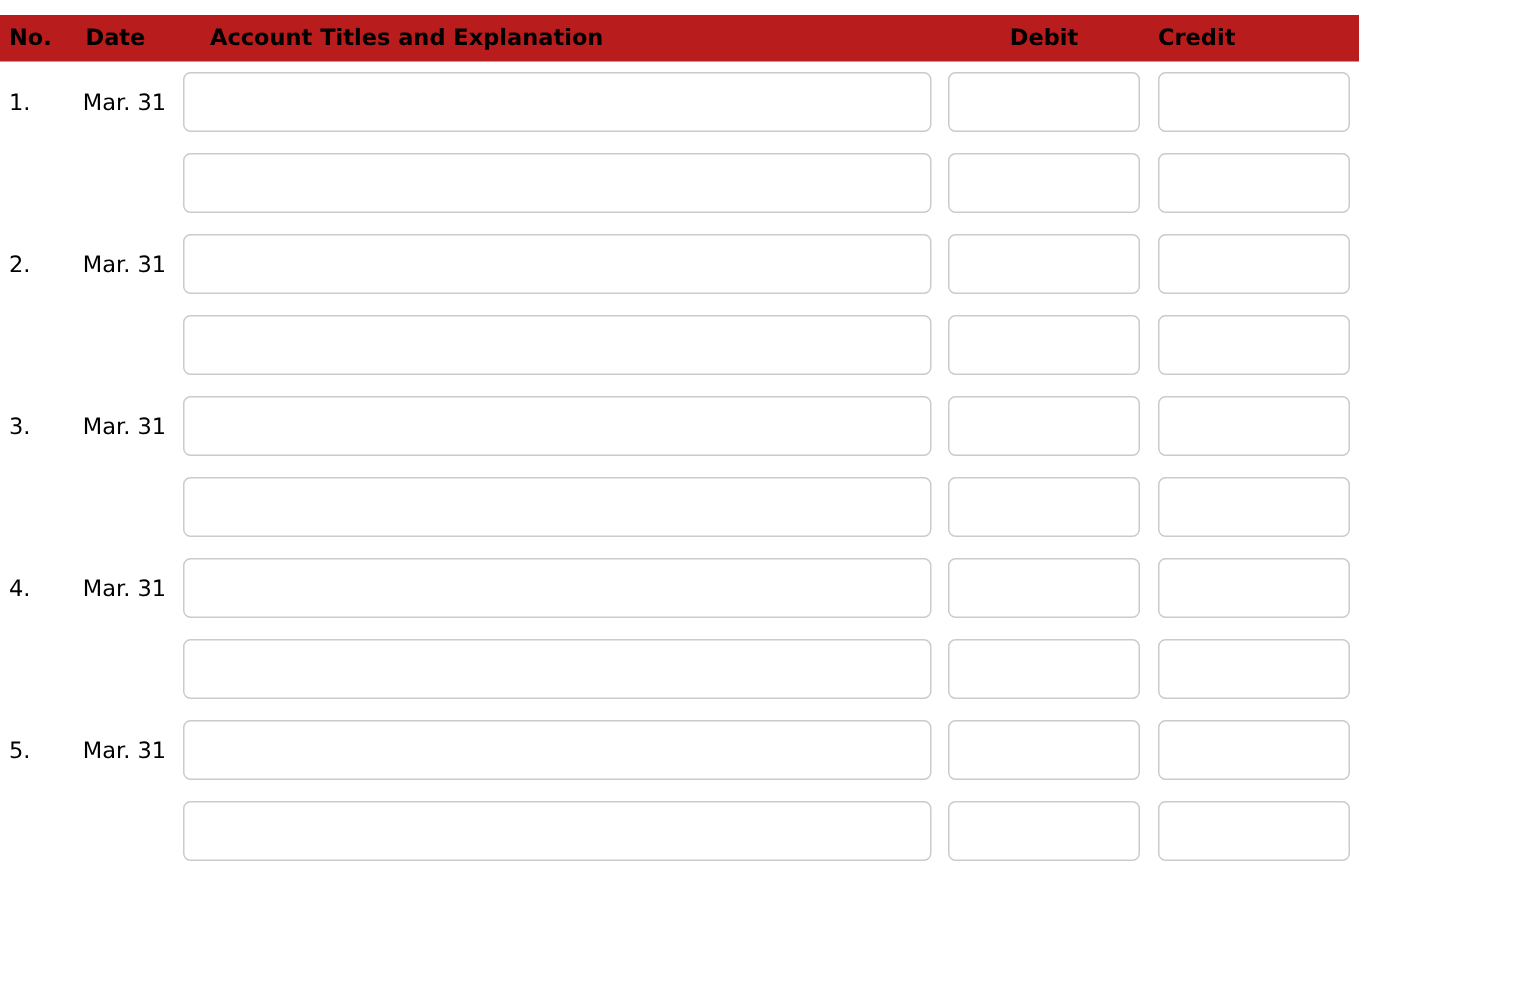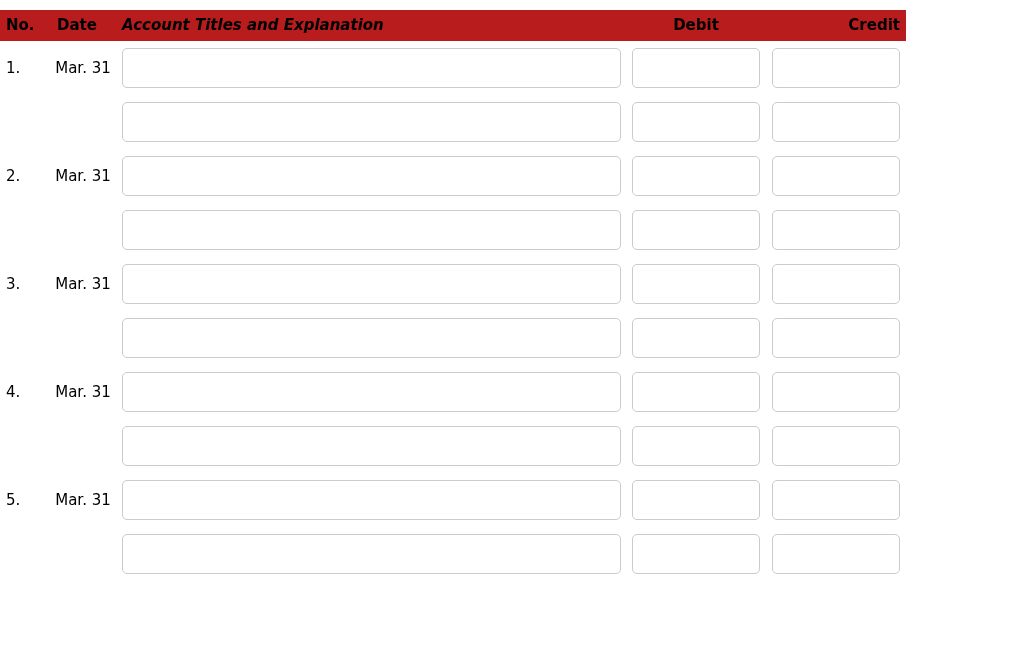--- a/index.html
+++ b/index.html
@@ -36,23 +36,23 @@
     top: 0;
     height: 31px;
     line-height: 31px;
     font-size: 15px;
     font-weight: bold;
     color: #000;
     white-space: nowrap;
   }
   .th-no     { left: 6px; }
   .th-date   { left: 57px; }
-  .th-acct   { left: 122px; font-style: italic; }
+  .th-acct   { left: 140px; }
   .th-debit  { left: 632px; width: 128px; text-align: center; }
-  .th-credit { left: 772px; width: 128px; text-align: right; }
+  .th-credit { left: 772px; width: 128px; text-align: left; }
 
   
   .table-body {
     position: absolute;
     left: 0;
     top: 48px;
     width: 906px;
   }
 
   .entry-group {

